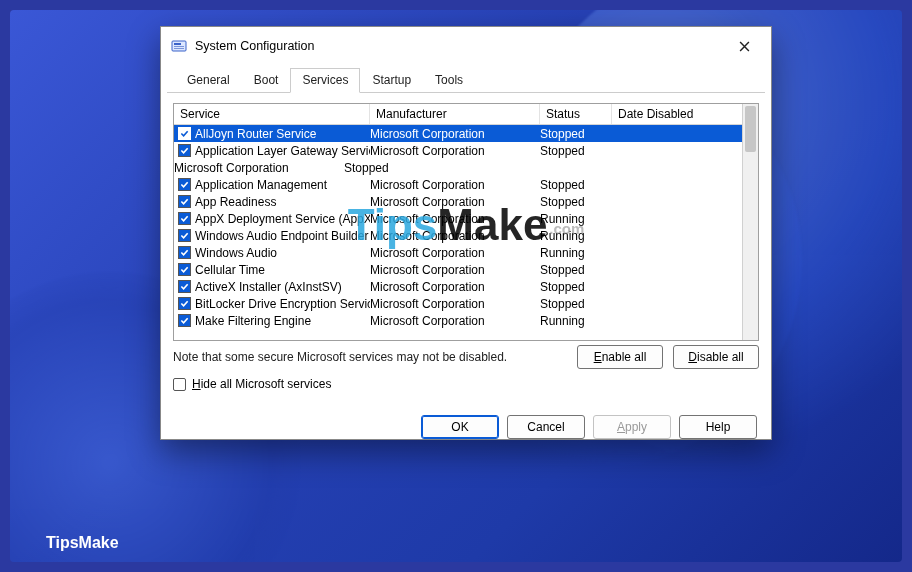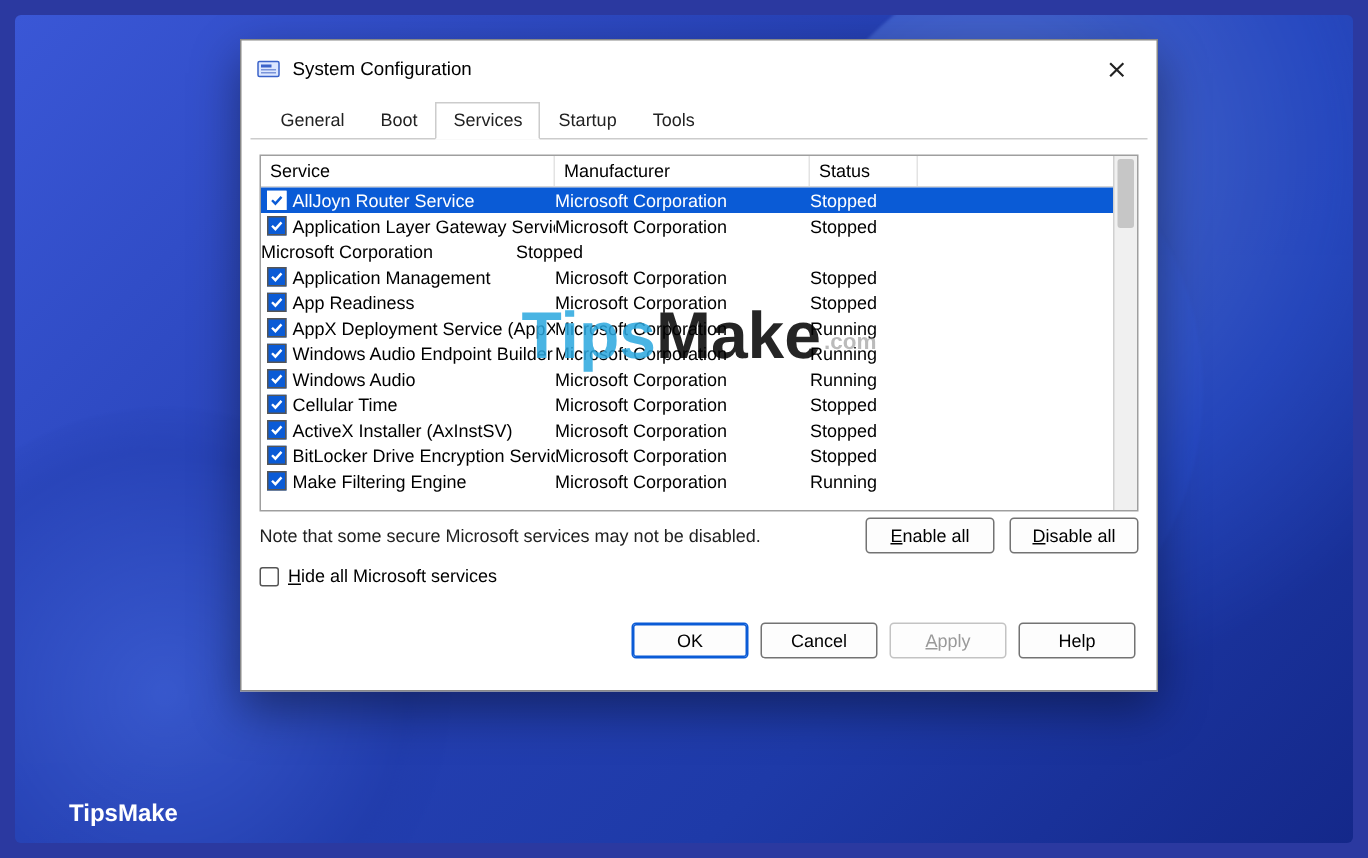--- a/index.html
+++ b/index.html
@@ -185,21 +185,21 @@
     width: 13px; height: 13px;
     border: 1px solid #555;
     background: #fff;
     border-radius: 2px;
   }
 
   .dlg-buttons {
     display: flex;
     justify-content: flex-end;
     gap: 8px;
-    padding: 12px 14px 21px 14px;
+    padding: 12px 14px 0 14px;
   }
   .dlg-buttons .btn { min-width: 78px; }
   .btn.default { border-color: #0a5bd6; box-shadow: 0 0 0 1px #0a5bd6 inset; }
 
   .underline-letter { text-decoration: underline; }
 
   
   .watermark {
     position: absolute;
     left: 50%; top: 50%;
@@ -251,20 +251,21 @@
     </div>
 
     <div class="tab-body">
 
       <div class="listbox">
         <div class="listscroll">
           <div class="listhead">
             <div class="col c-svc">Service</div>
             <div class="col c-mfr">Manufacturer</div>
             <div class="col c-sts">Status</div>
+            <div class="col c-dd">Date Disabled</div>
           </div>
           <div class="rows" id="rows">
               <div class="row selected">
                 <div class="cell first c-svc">
                   <span class="cb">
                     <svg viewBox="0 0 10 10">
                       <path d="M1.5 5 L4 7.5 L8.5 2.5" stroke="#fff" stroke-width="1.8" fill="none"></path>
                     </svg>
                   </span>
                   <span>AllJoyn Router Service</span>

